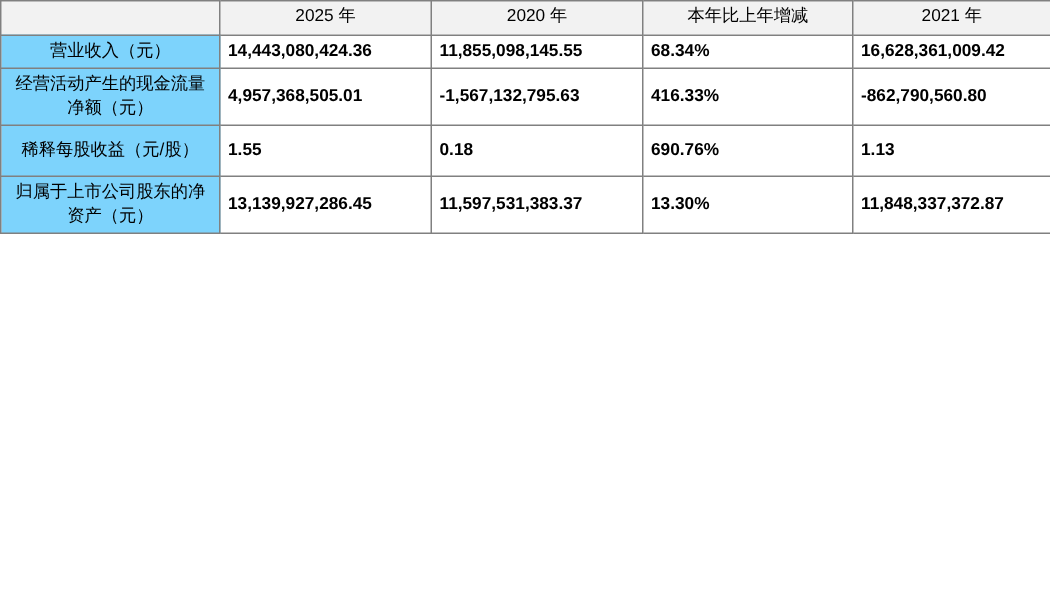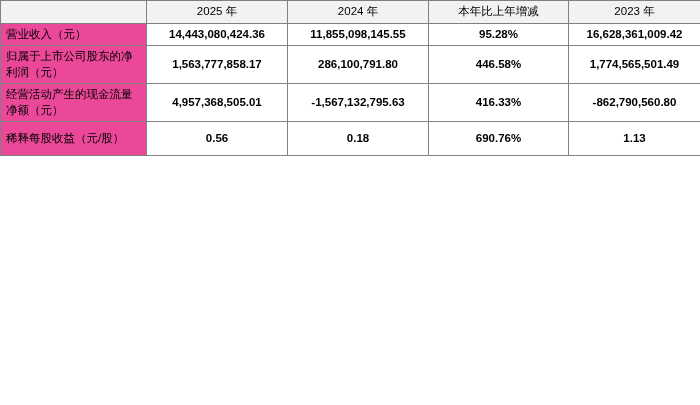--- a/index.html
+++ b/index.html
@@ -34,26 +34,26 @@
   col.c3 { width: 140px; }
   col.c4 { width: 132px; }
 
   td.hdr {
     background: #f2f2f2;
     text-align: center;
     font-size: 12px;
     padding: 6px 4px;
   }
   td.lbl {
-    background: #ec4899;
-    text-align: left;
+    background: #7dd3fc;
+    text-align: center;
     padding-left: 6px;
   }
   td.num {
-    text-align: center;
+    text-align: left;
     font-size: 11.5px;
     padding-right: 6px;
     font-weight: bold;
   }
   td.blank {
     background: #f2f2f2;
     border-left: 1px solid #808080;
     border-right: 1px solid #808080;
   }
   .r-tall { height: 34px; }
@@ -67,56 +67,56 @@
     <col class="c0">
       <col class="c1">
       <col class="c2">
       <col class="c3">
       <col class="c4">
   </colgroup>
   <tbody>
     <tr>
       <td class="blank"></td>
       <td class="hdr">2025 年</td>
-      <td class="hdr">2024 年</td>
+      <td class="hdr">2020 年</td>
       <td class="hdr">本年比上年增减</td>
-      <td class="hdr">2023 年</td>
+      <td class="hdr">2021 年</td>
     </tr>
 
     <tr class="r-short">
       <td class="lbl">营业收入（元）</td>
       <td class="num">14,443,080,424.36</td>
       <td class="num">11,855,098,145.55</td>
-      <td class="num">95.28%</td>
+      <td class="num">68.34%</td>
       <td class="num">16,628,361,009.42</td>
     </tr>
 
-    <tr class="r-tall">
-      <td class="lbl">归属于上市公司股东的净利润（元）</td>
-      <td class="num">1,563,777,858.17</td>
-      <td class="num">286,100,791.80</td>
-      <td class="num">446.58%</td>
-      <td class="num">1,774,565,501.49</td>
-    </tr>
 
 
     <tr class="r-tall">
       <td class="lbl">经营活动产生的现金流量净额（元）</td>
       <td class="num">4,957,368,505.01</td>
       <td class="num">-1,567,132,795.63</td>
       <td class="num">416.33%</td>
       <td class="num">-862,790,560.80</td>
     </tr>
 
 
     <tr class="r-tall">
       <td class="lbl">稀释每股收益（元/股）</td>
-      <td class="num">0.56</td>
+      <td class="num">1.55</td>
       <td class="num">0.18</td>
       <td class="num">690.76%</td>
       <td class="num">1.13</td>
     </tr>
 
 
 
 
+    <tr class="r-tall">
+      <td class="lbl">归属于上市公司股东的净资产（元）</td>
+      <td class="num">13,139,927,286.45</td>
+      <td class="num">11,597,531,383.37</td>
+      <td class="num">13.30%</td>
+      <td class="num">11,848,337,372.87</td>
+    </tr>
   </tbody>
 </table>
 
 </body></html>

